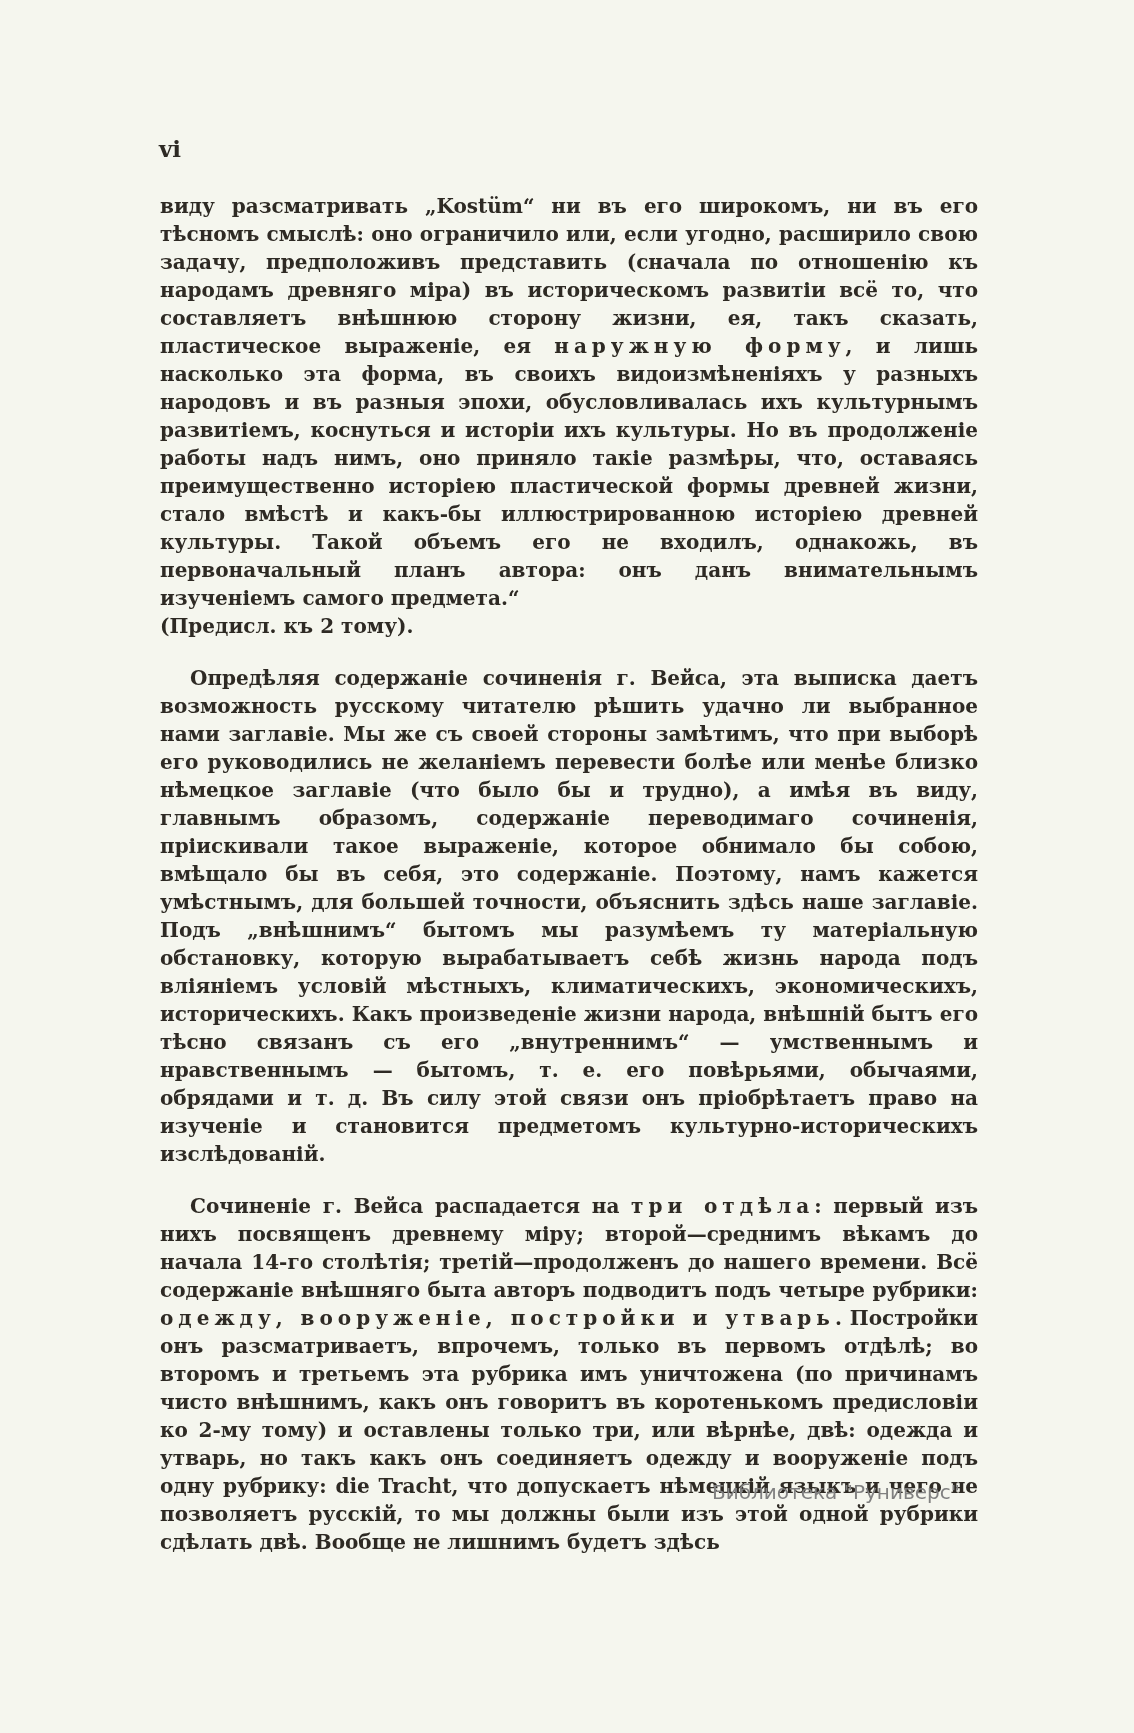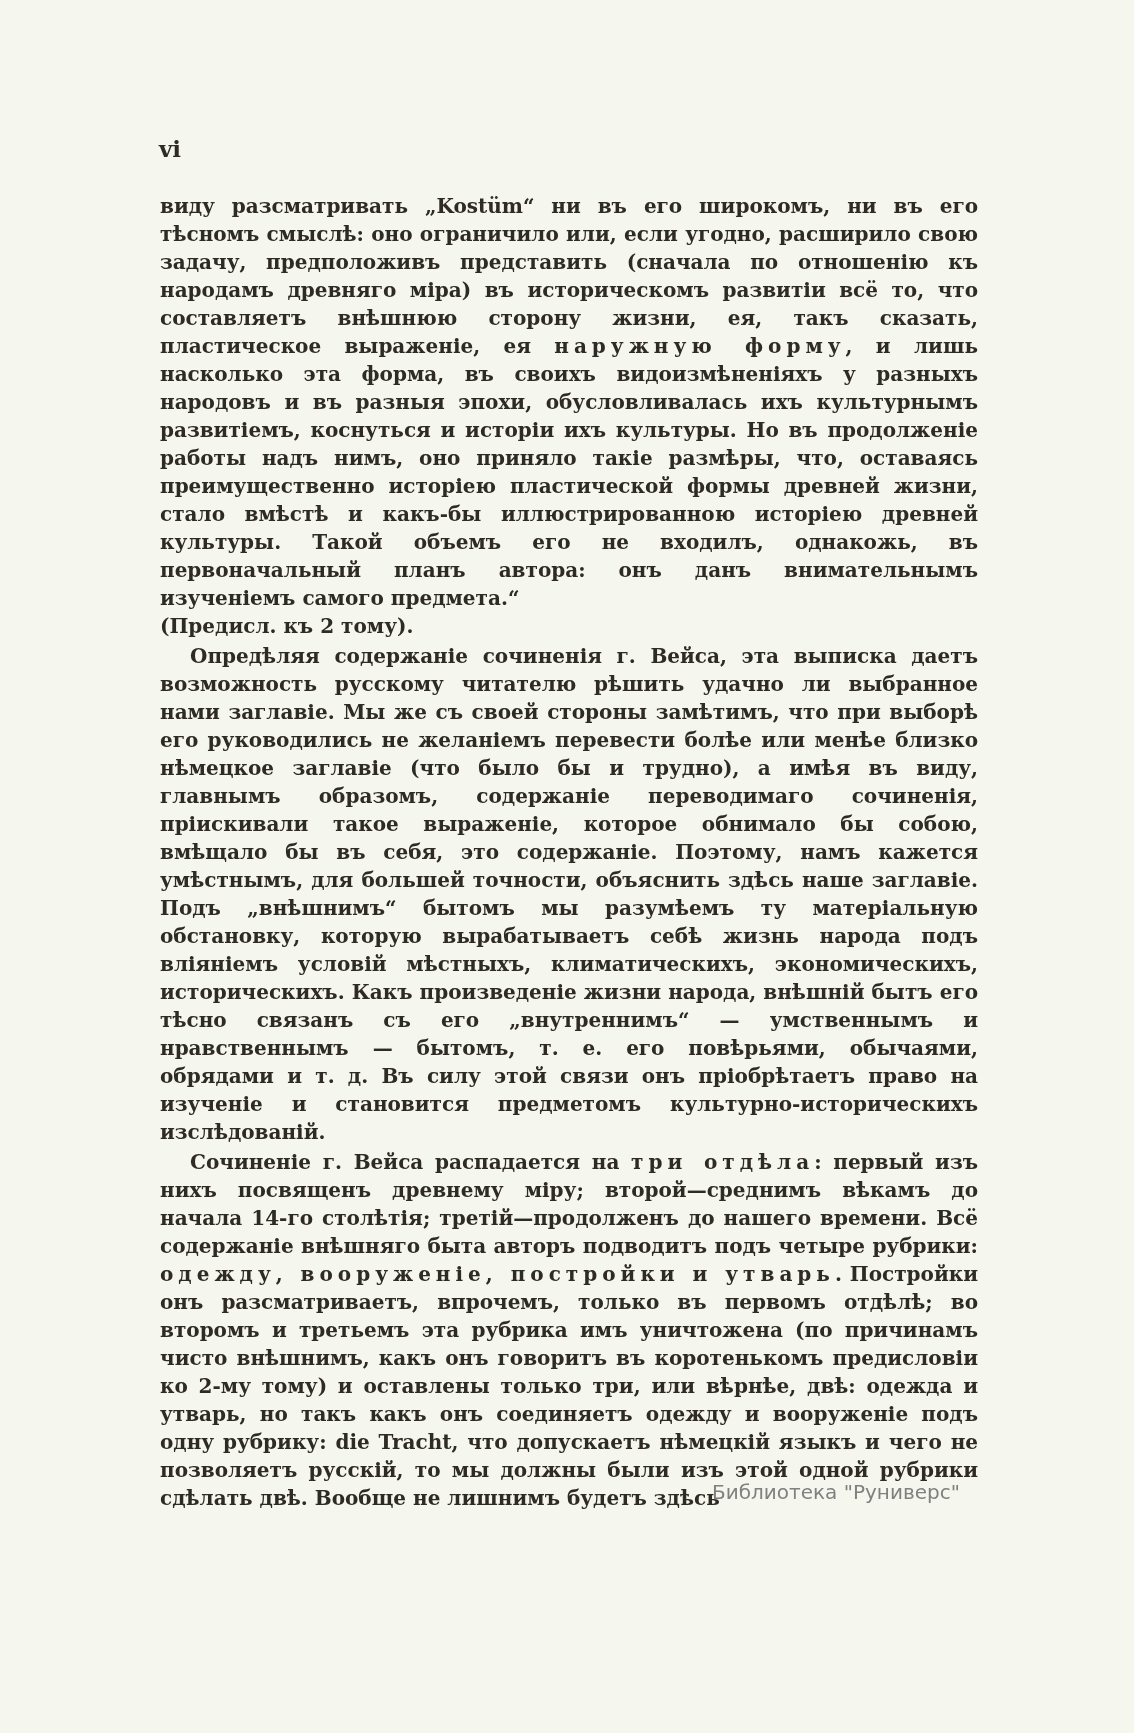--- a/index.html
+++ b/index.html
@@ -38,21 +38,21 @@
     line-height:28px;
     color:var(--ink);
     text-align:justify;
     text-justify:inter-word;
   }
   .para{
     margin:0;
   }
   .para.indent{
     text-indent:30px;
-    margin-top:2px;
+    margin-top:24px;
   }
   .spaced{
     letter-spacing:5px;
   }
   .watermark{
     position:absolute;
     left:712px;
     top:1480px;
     font-family:"DejaVu Sans", sans-serif;
     font-size:20px;

